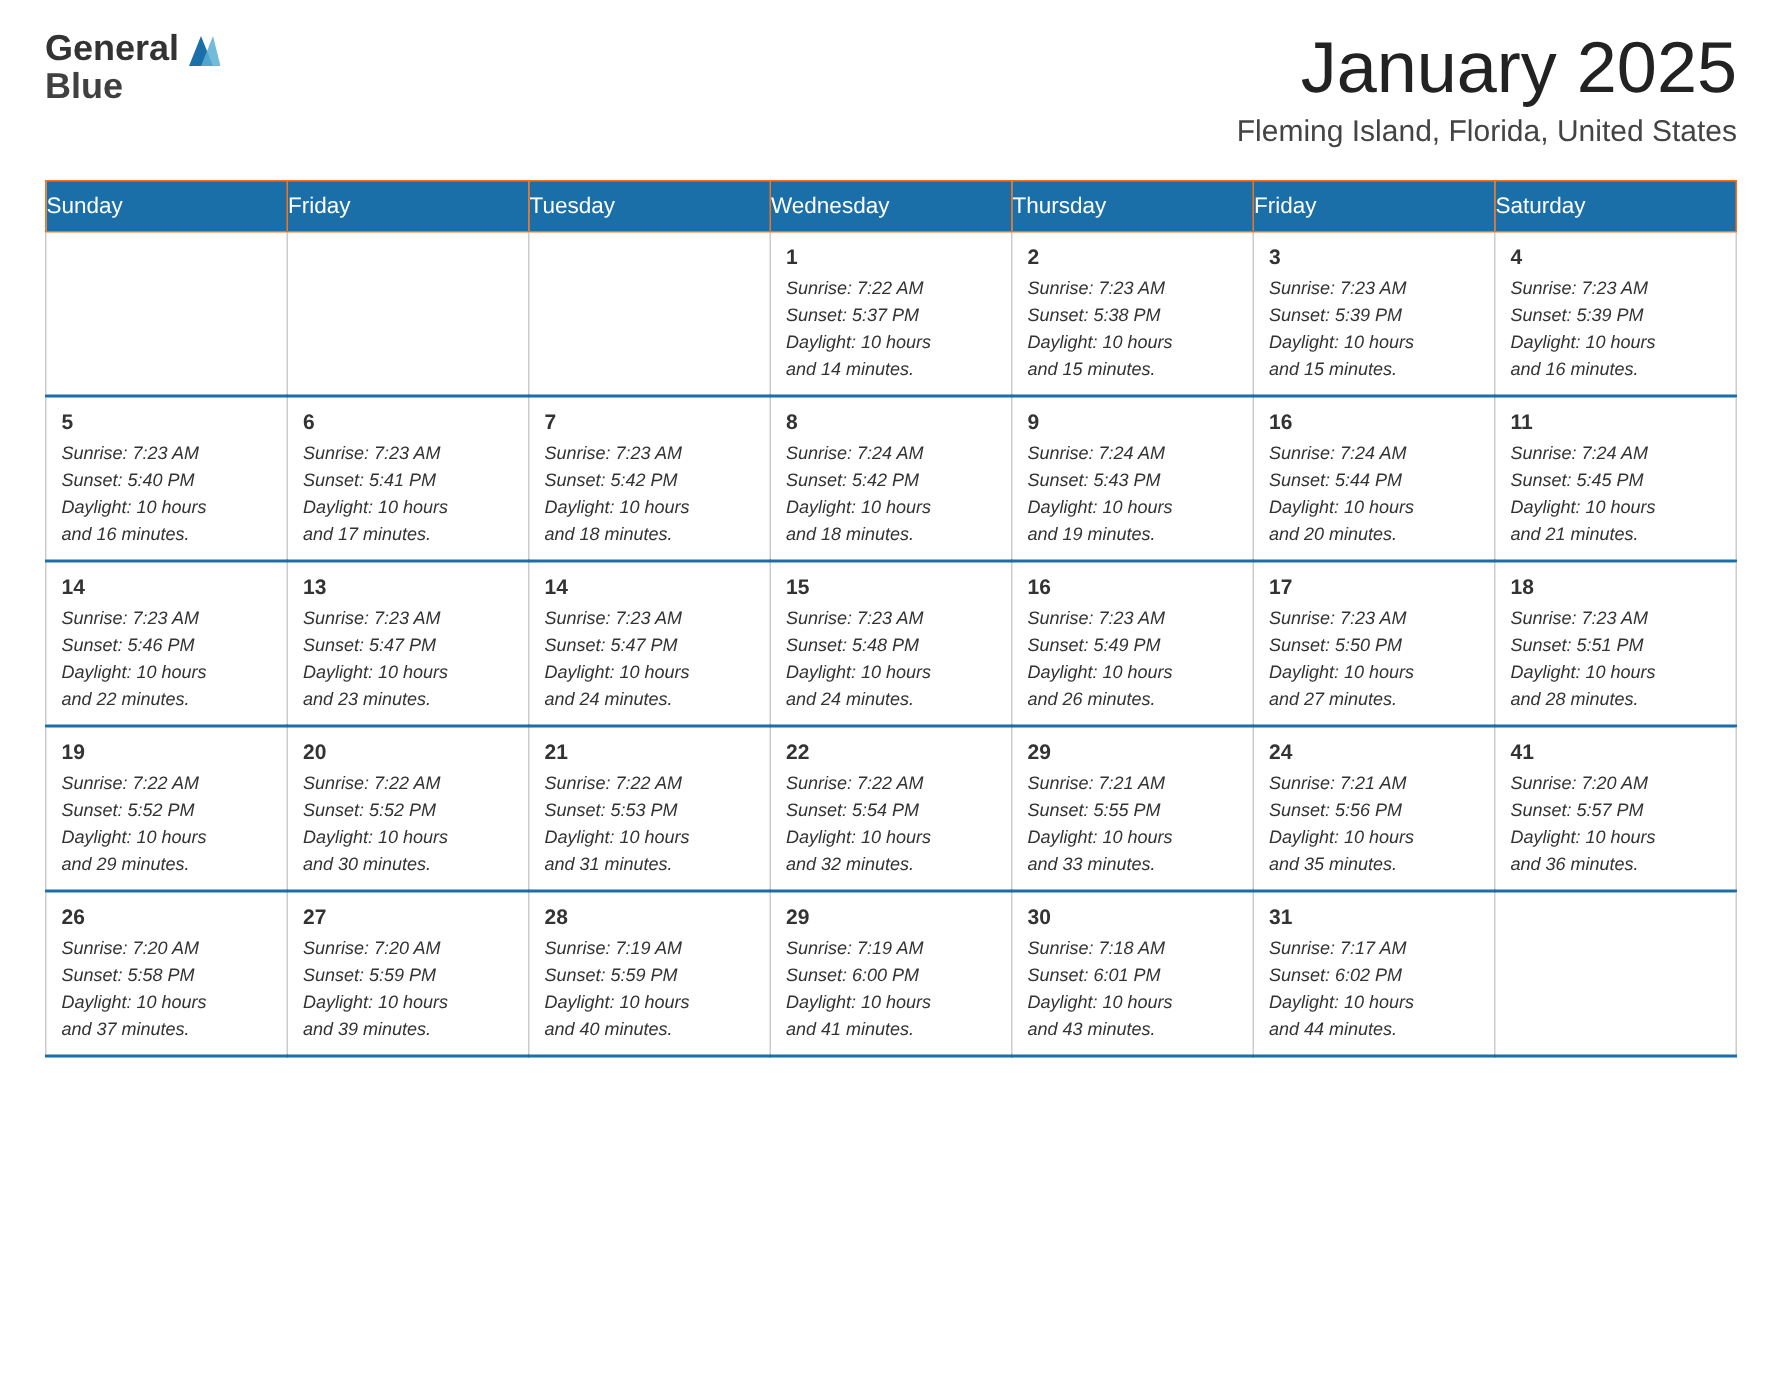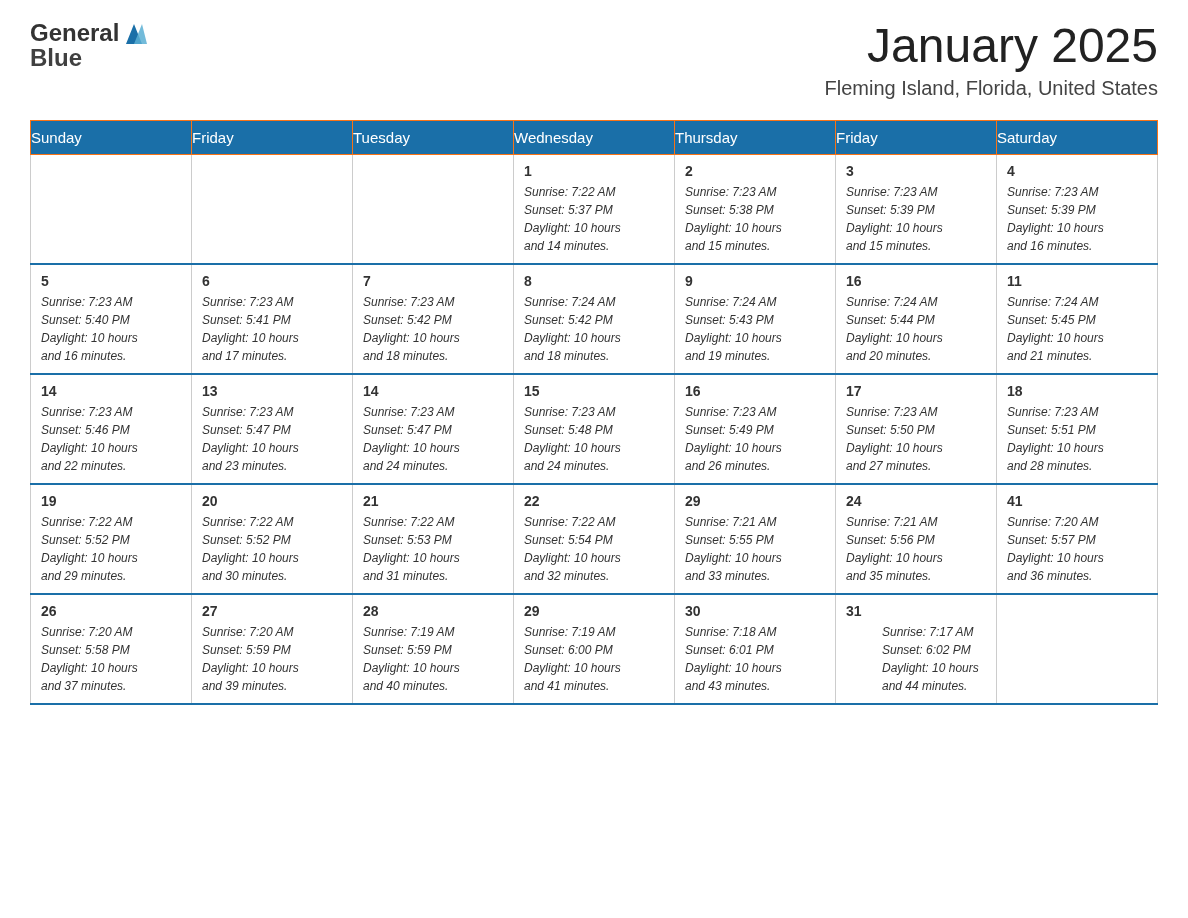--- a/index.html
+++ b/index.html
@@ -336,21 +336,21 @@
         </td>
         <td>
           <span class="day-number">30</span>
           <div class="day-info" style="white-space: pre-line;">Sunrise: 7:18 AM
 Sunset: 6:01 PM
 Daylight: 10 hours
 and 43 minutes.</div>
         </td>
         <td>
           <span class="day-number">31</span>
-          <div class="day-info" style="white-space: pre-line; margin-left: 36px;">Sunrise: 7:17 AM
+          <div class="day-info" style="white-space: pre-line;">Sunrise: 7:17 AM
 Sunset: 6:02 PM
 Daylight: 10 hours
 and 44 minutes.</div>
         </td>
         <td></td>
       </tr>
     </tbody>
 </table>
 
 </body></html>

